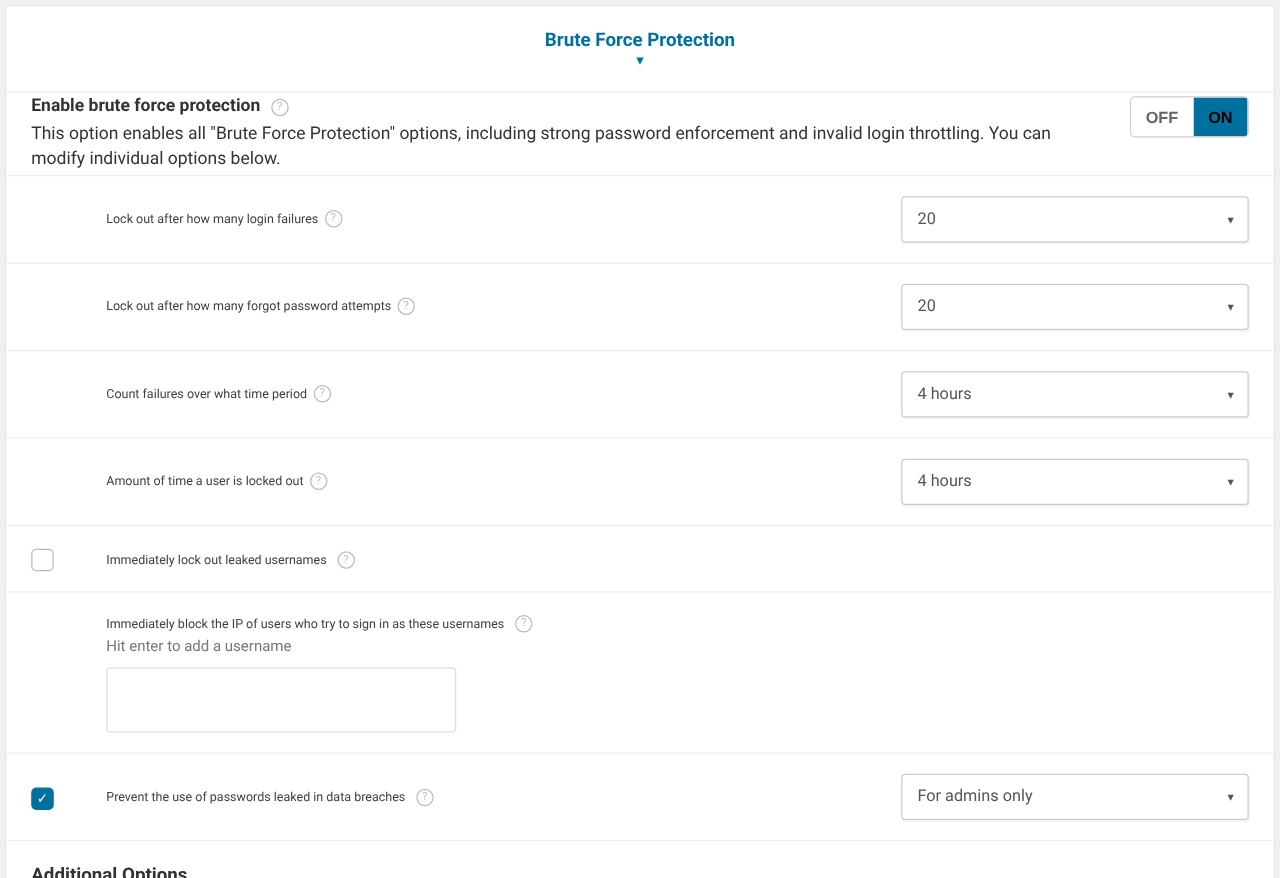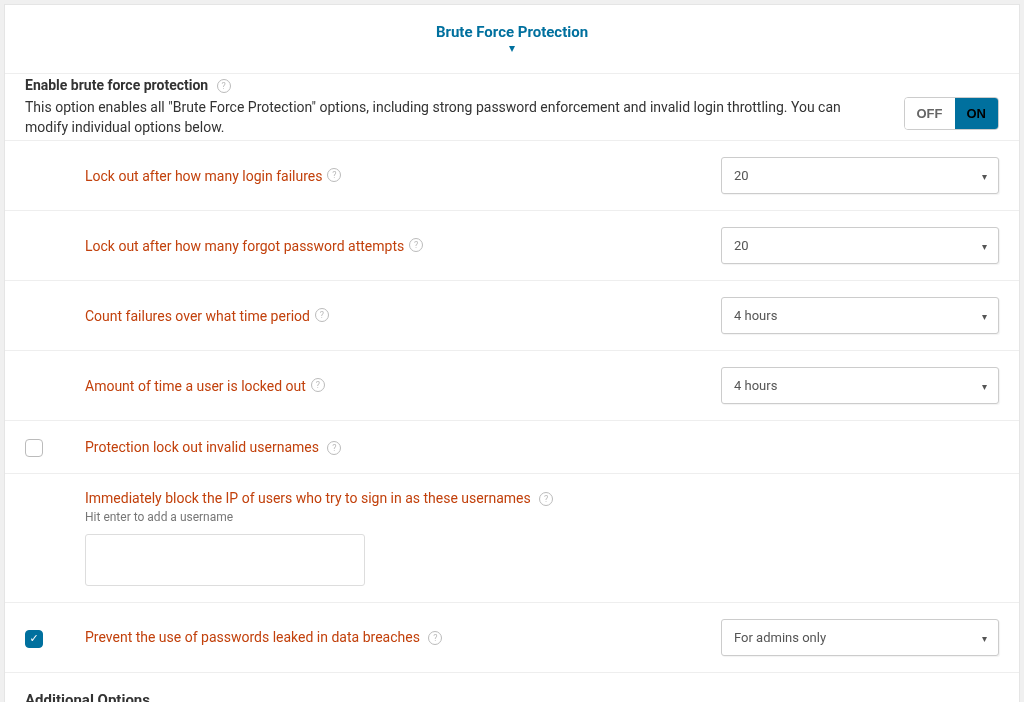--- a/index.html
+++ b/index.html
@@ -62,22 +62,22 @@
       flex-direction: column;
       align-items: flex-start;
     }
     .label-strong {
       font-weight: 700;
       color: #333;
       font-size: 14px;
     }
     .label-normal {
       font-weight: 400;
-      color: #c2410c;
-      font-size: 14px;
+      color: #404040;
+      font-size: 10px;
     }
     .label-desc {
       font-weight: 400;
       color: #333;
       font-size: 14px;
       margin-top: 4px;
       line-height: 1.4;
     }
     .hint-text {
       font-size: 12px;
@@ -97,21 +97,20 @@
       margin-left: 5px;
       cursor: help;
       position: relative;
       top: -1px;
     }
     .toggle-group {
       display: flex;
       border-radius: 4px;
       overflow: hidden;
       border: 1px solid #ccc;
-      margin-top: 20px;
     }
     .toggle-btn {
       padding: 8px 12px;
       font-size: 13px;
       font-weight: 600;
       cursor: pointer;
       background: #fff;
       color: #666;
       border: none;
     }
@@ -264,21 +263,21 @@
       <div class="select-box">4 hours</div>
       <span class="select-caret">▾</span>
     </div>
   </div>
 
   <div class="row-with-checkbox">
     <div class="checkbox-cell">
       <div class="checkbox"></div>
     </div>
     <div class="label-content">
-      <span class="label-normal">Protection lock out invalid usernames</span>
+      <span class="label-normal">Immediately lock out leaked usernames</span>
       <span class="help-icon">?</span>
     </div>
   </div>
 
   <div class="section-row" style="align-items:flex-start;">
     <div class="label-block-indent column">
       <div>
         <span class="label-normal">Immediately block the IP of users who try to sign in as these usernames</span>
         <span class="help-icon">?</span>
       </div>

